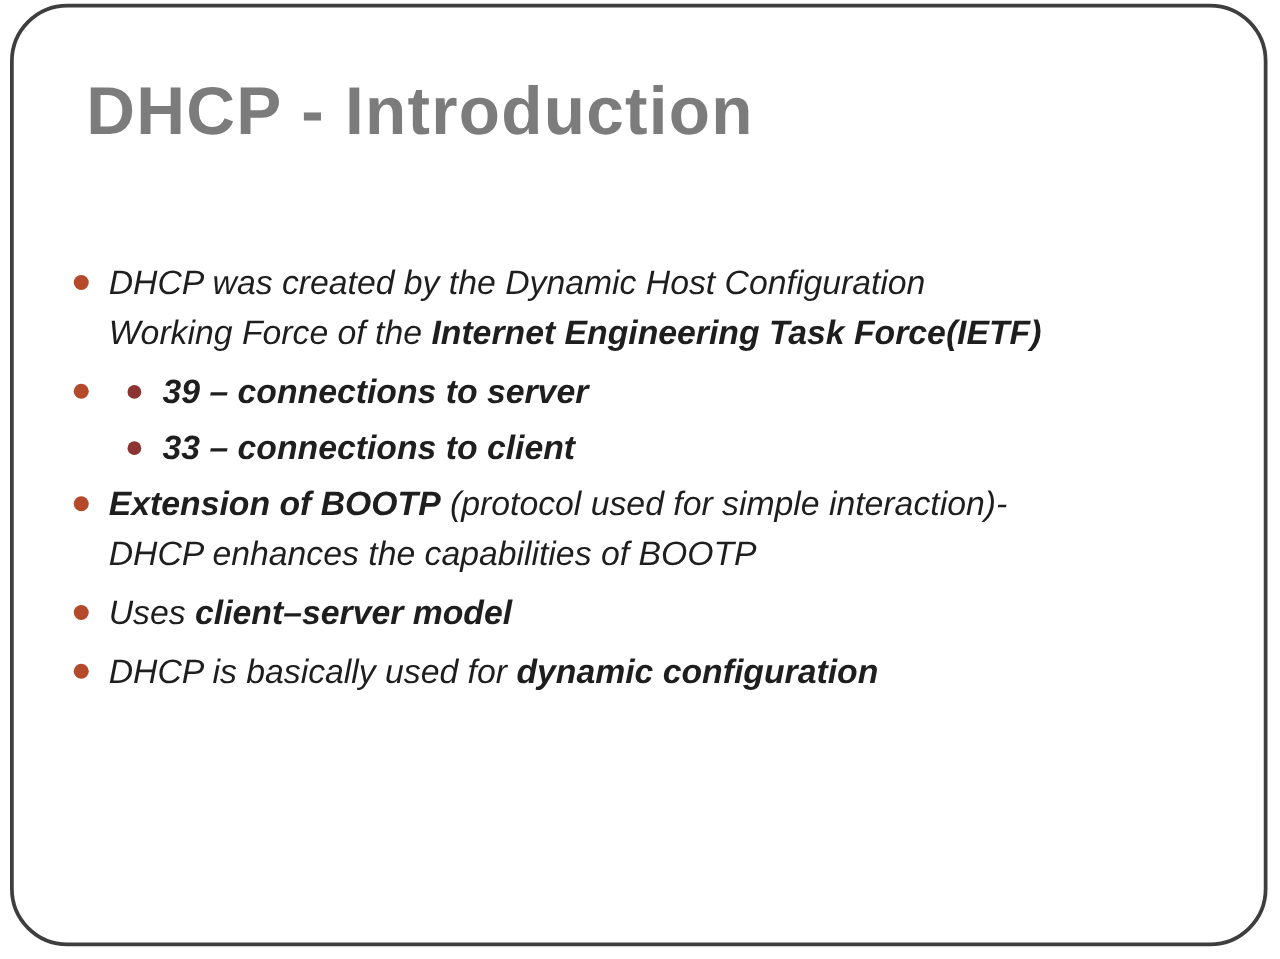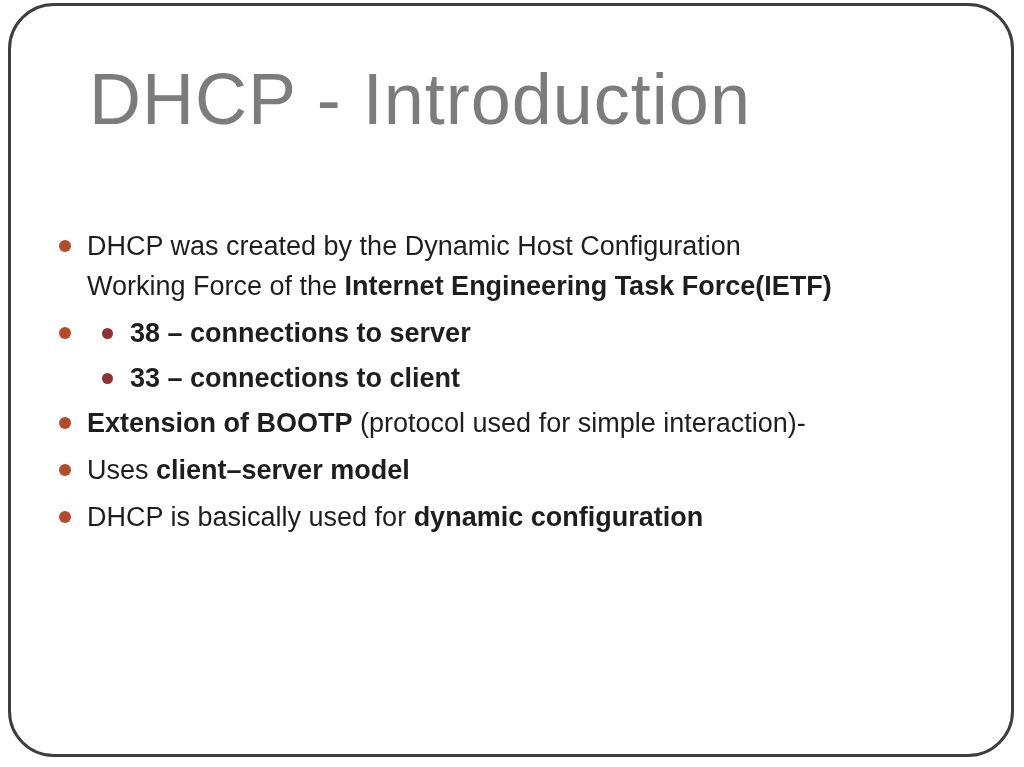--- a/index.html
+++ b/index.html
@@ -22,23 +22,23 @@
     left: 8px;
     top: 3px;
     right: 10px;
     bottom: 10px;
     border: 3px solid var(--border-color, #3e3e3e);
     border-radius: 46px;
     background: #ffffff;
     box-sizing: border-box;
   }
   .slide-title {
-    margin: 52px 0 0 78px;
-    font-size: 72px;
-    font-weight: normal;
+    margin: 52px 0 0 58px;
+    font-size: 54px;
+    font-weight: bold;
     letter-spacing: 1px;
     color: var(--title-color, #7c7c7c);
     font-family: "Liberation Sans", sans-serif;
   }
   .bullet-list {
     list-style: none;
     margin: 86px 0 0 0;
     padding: 0 30px 0 48px;
   }
   .bullet-item {
@@ -61,32 +61,32 @@
     height: 12px;
     border-radius: 50%;
     background: var(--bullet1-color, #b54a2a);
   }
   .bullet-item.lvl2 .bullet-dot {
     width: 11px;
     height: 11px;
     top: 15px;
     background: var(--bullet2-color, #8c3431);
   }
-  .run { white-space: pre-wrap; }
+  .run { white-space: pre-wrap; font-style: italic; }
   .run.bold { font-weight: bold; }
 </style>
 </head>
 <body>
 
 <div class="stage">
   <div class="slide-frame">
     <h1 class="slide-title">DHCP - Introduction</h1>
     <ul class="bullet-list" id="bullet-list">
         <li class="bullet-item lvl1"><span class="bullet-dot"></span><span class="run">DHCP was created by the Dynamic Host Configuration</span><br><span class="run">Working Force of the </span><span class="run bold">Internet Engineering Task Force(IETF)</span></li>
         <li class="bullet-item lvl1"><span class="bullet-dot"></span></li>
-        <li class="bullet-item lvl2"><span class="bullet-dot"></span><span class="run bold">38 – connections to server</span></li>
+        <li class="bullet-item lvl2"><span class="bullet-dot"></span><span class="run bold">39 – connections to server</span></li>
         <li class="bullet-item lvl2"><span class="bullet-dot"></span><span class="run bold">33 – connections to client</span></li>
-        <li class="bullet-item lvl1"><span class="bullet-dot"></span><span class="run bold">Extension of BOOTP</span><span class="run"> (protocol used for simple interaction)-</span><br></li>
+        <li class="bullet-item lvl1"><span class="bullet-dot"></span><span class="run bold">Extension of BOOTP</span><span class="run"> (protocol used for simple interaction)-</span><br><span class="run">DHCP enhances the capabilities of BOOTP</span></li>
         <li class="bullet-item lvl1"><span class="bullet-dot"></span><span class="run">Uses </span><span class="run bold">client–server model</span></li>
         <li class="bullet-item lvl1"><span class="bullet-dot"></span><span class="run">DHCP is basically used for </span><span class="run bold">dynamic configuration</span></li>
       </ul>
   </div>
 </div>
 
 </body></html>

